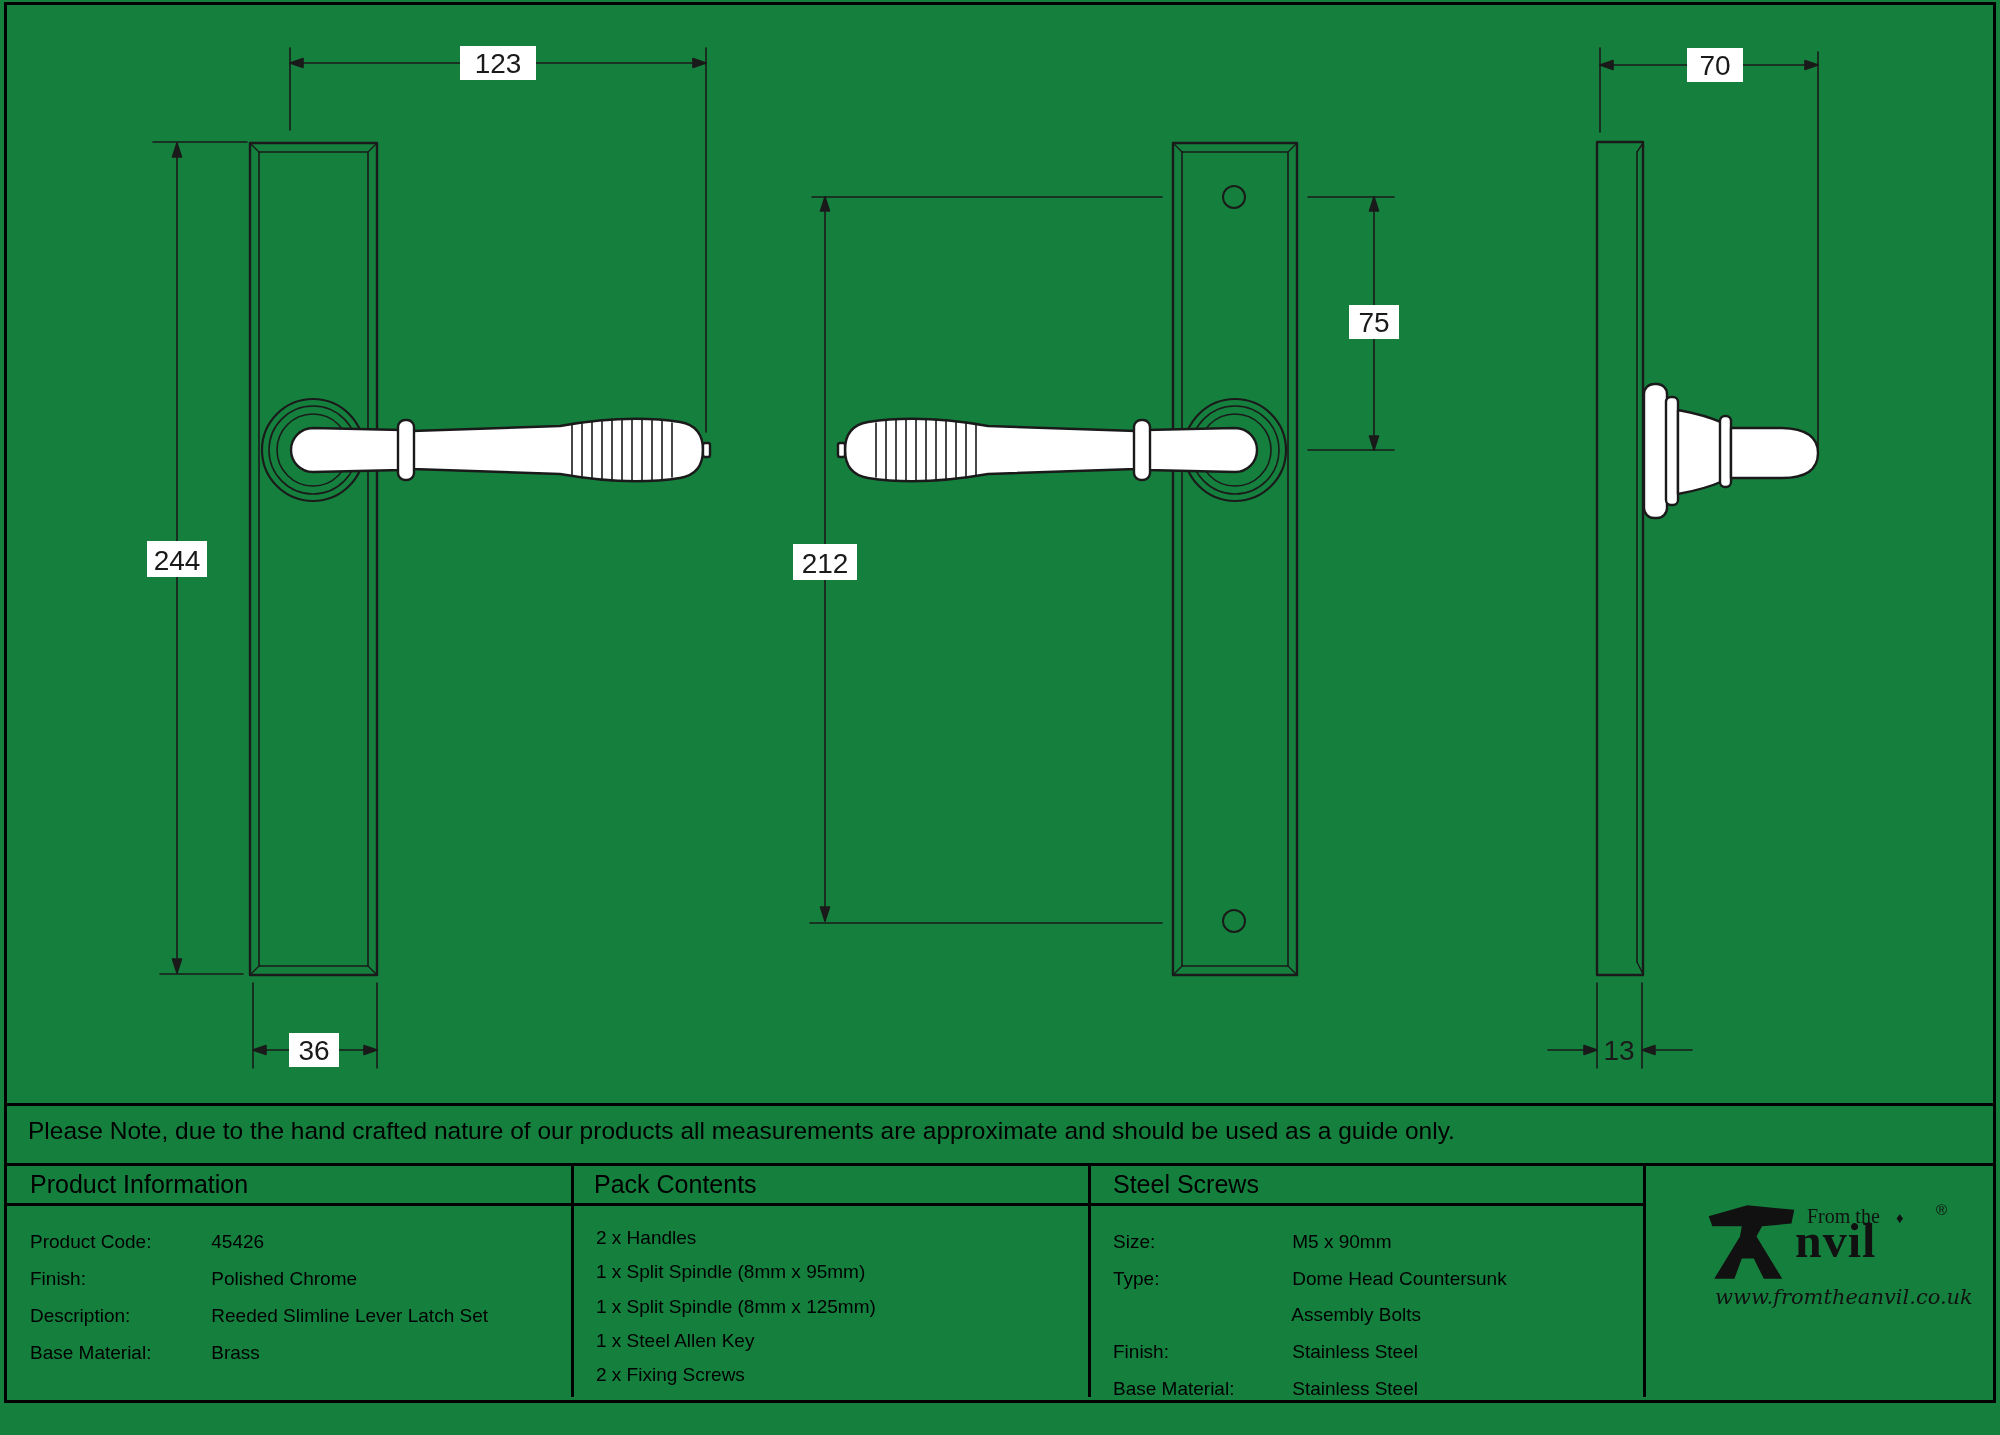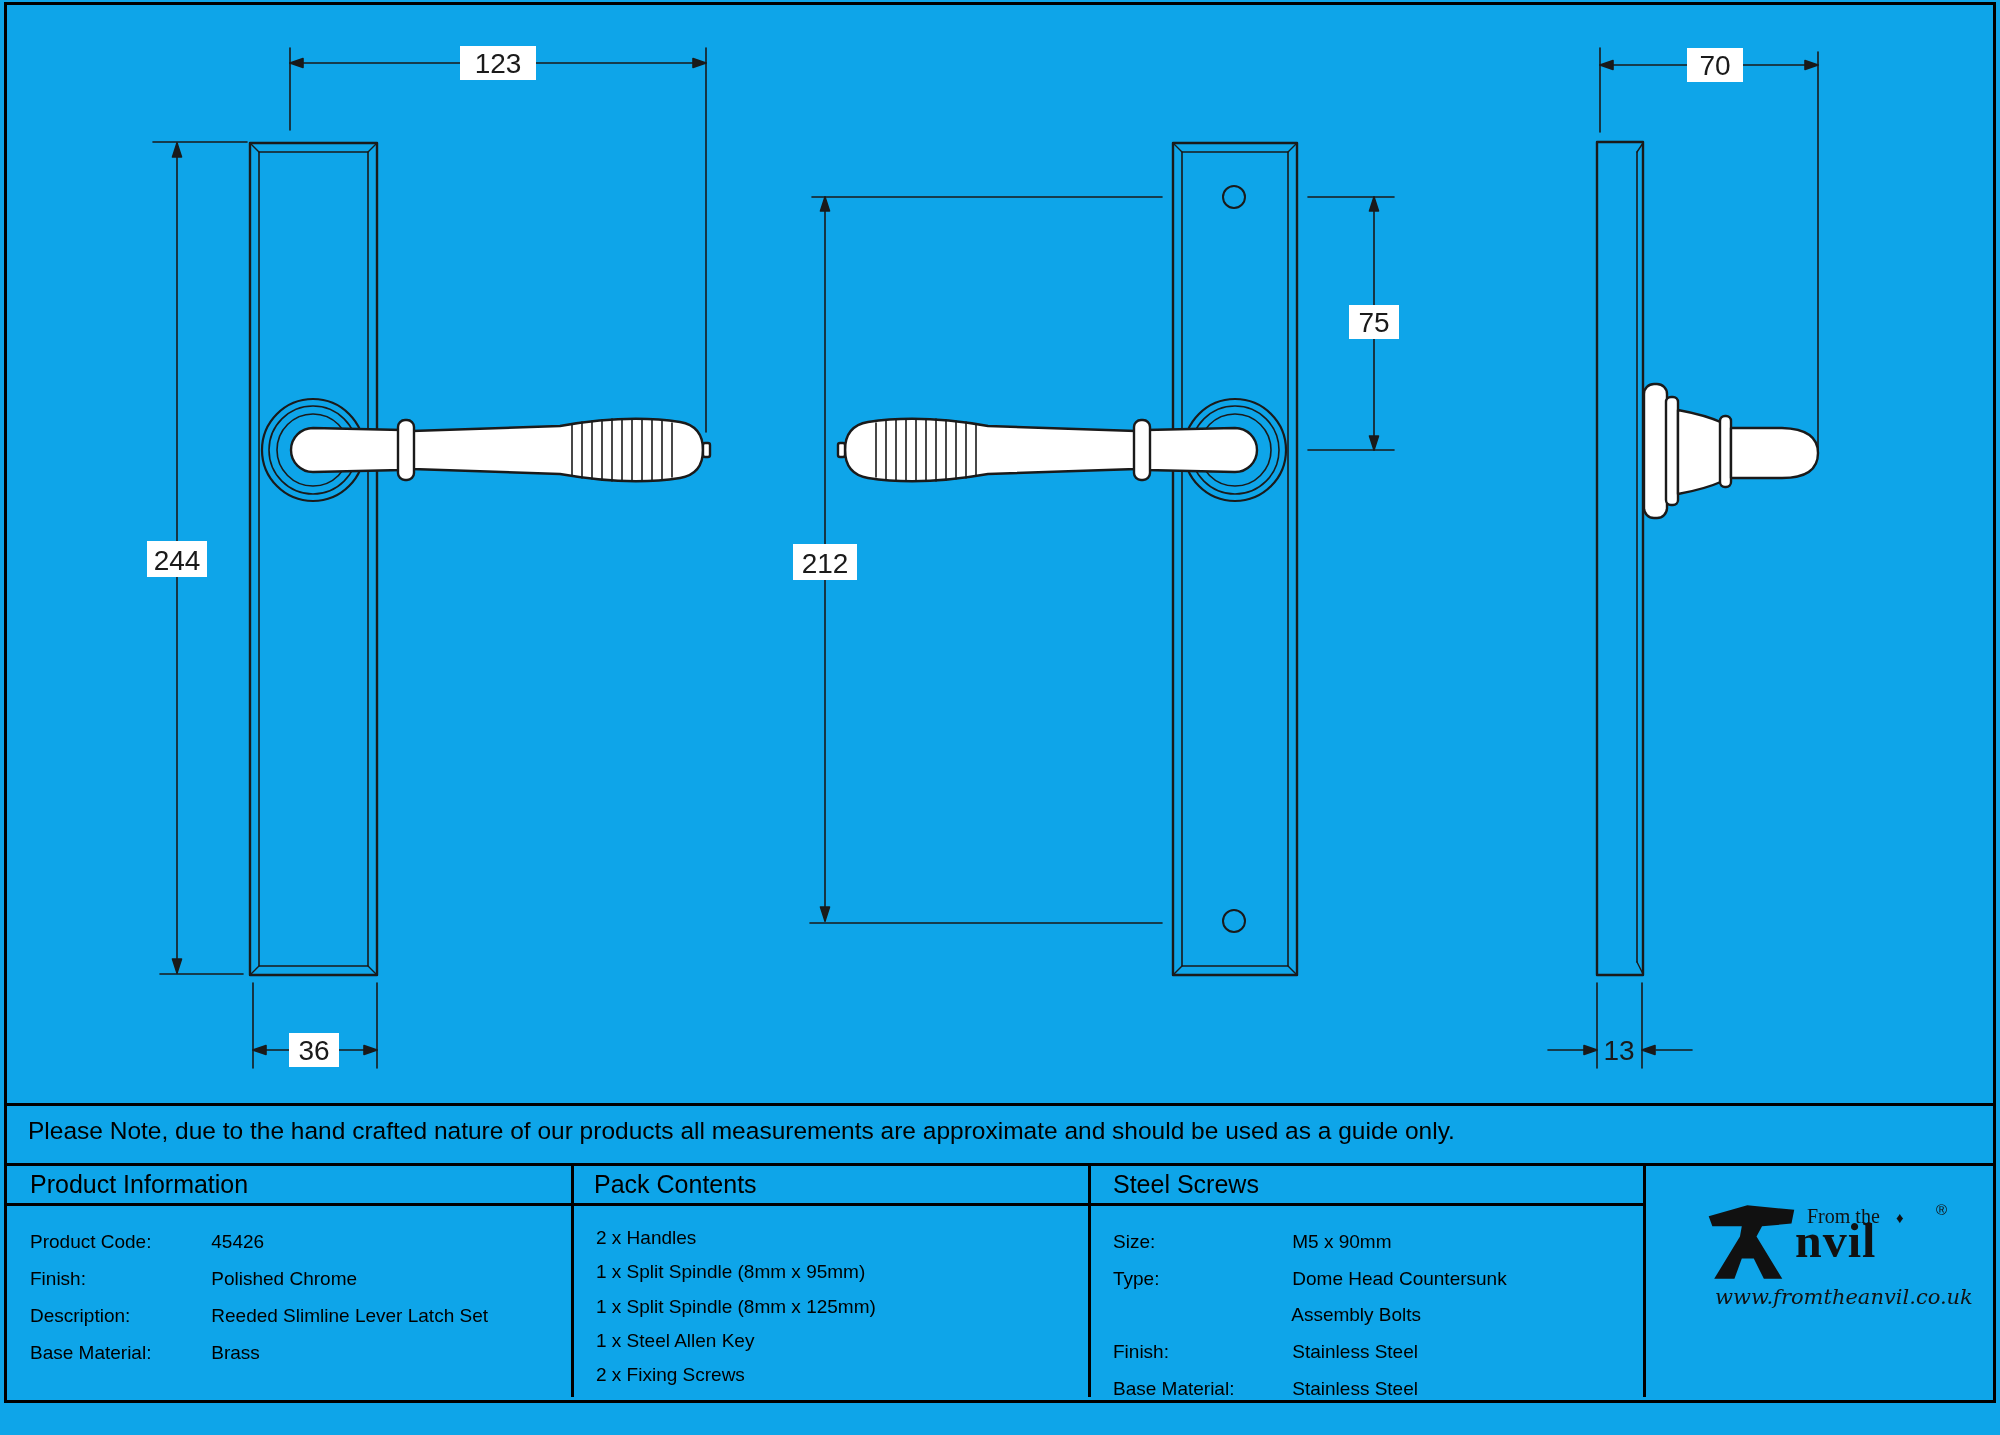--- a/index.html
+++ b/index.html
@@ -1,16 +1,16 @@
 <!DOCTYPE html>
 <html><head>
 <meta charset="utf-8">
 <style>
   html,body{margin:0;padding:0;background:#fff;}
-  .page{position:relative;width:2000px;height:1435px;background:#0ea5e9;
+  .page{position:relative;width:2000px;height:1435px;background:#15803d;
         font-family:"Liberation Sans",sans-serif;color:#111;overflow:hidden;}
   .frame{position:absolute;left:4px;top:2px;width:1986px;height:1395px;border:3px solid #000;}
   .hline,.vline{position:absolute;background:#000;}
   svg text{font-family:"Liberation Sans","DejaVu Sans",sans-serif;font-size:28px;fill:#1a1a1a;}
   .note-text{position:absolute;left:28px;top:1117px;font-size:24.5px;color:#000;}
   .col-header{position:absolute;font-size:25px;color:#000;}
   .cell{position:absolute;font-size:19px;color:#000;}
   .kv-row{height:37px;line-height:37px;white-space:nowrap;}
   .kv-label{display:inline-block;width:176px;}
   .pack-row{height:34.3px;line-height:34.3px;white-space:nowrap;}

